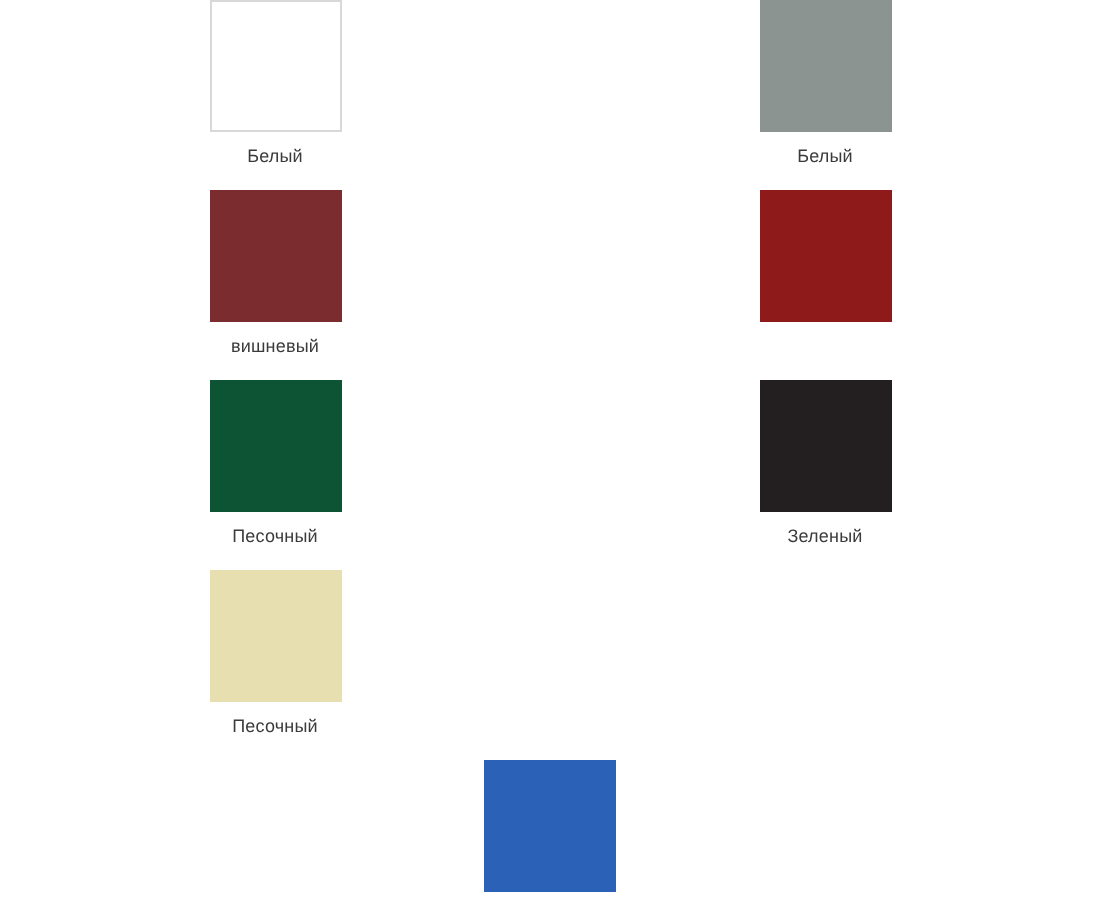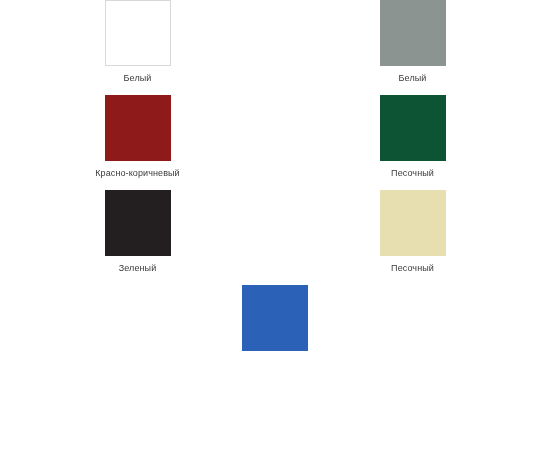--- a/index.html
+++ b/index.html
@@ -64,22 +64,25 @@
   <div class="swatch-grid">
       <div class="swatch-cell">
         <div class="swatch-chip bordered" style="background: rgb(255, 255, 255);"></div>
         <div class="swatch-label">Белый</div>
       </div>
       <div class="swatch-cell">
         <div class="swatch-chip" style="background: rgb(139, 148, 144);"></div>
         <div class="swatch-label">Белый</div>
       </div>
       <div class="swatch-cell">
+        <div class="swatch-chip" style="background: rgb(122, 44, 46);"></div>
+        <div class="swatch-label">вишневый</div>
+      </div>
+      <div class="swatch-cell">
         <div class="swatch-chip" style="background: rgb(142, 27, 25);"></div>
-        <div class="swatch-label">Красно-коричневый</div>
       </div>
       <div class="swatch-cell">
         <div class="swatch-chip" style="background: rgb(13, 84, 52);"></div>
         <div class="swatch-label">Песочный</div>
       </div>
       <div class="swatch-cell">
         <div class="swatch-chip" style="background: rgb(35, 31, 32);"></div>
         <div class="swatch-label">Зеленый</div>
       </div>
       <div class="swatch-cell">

